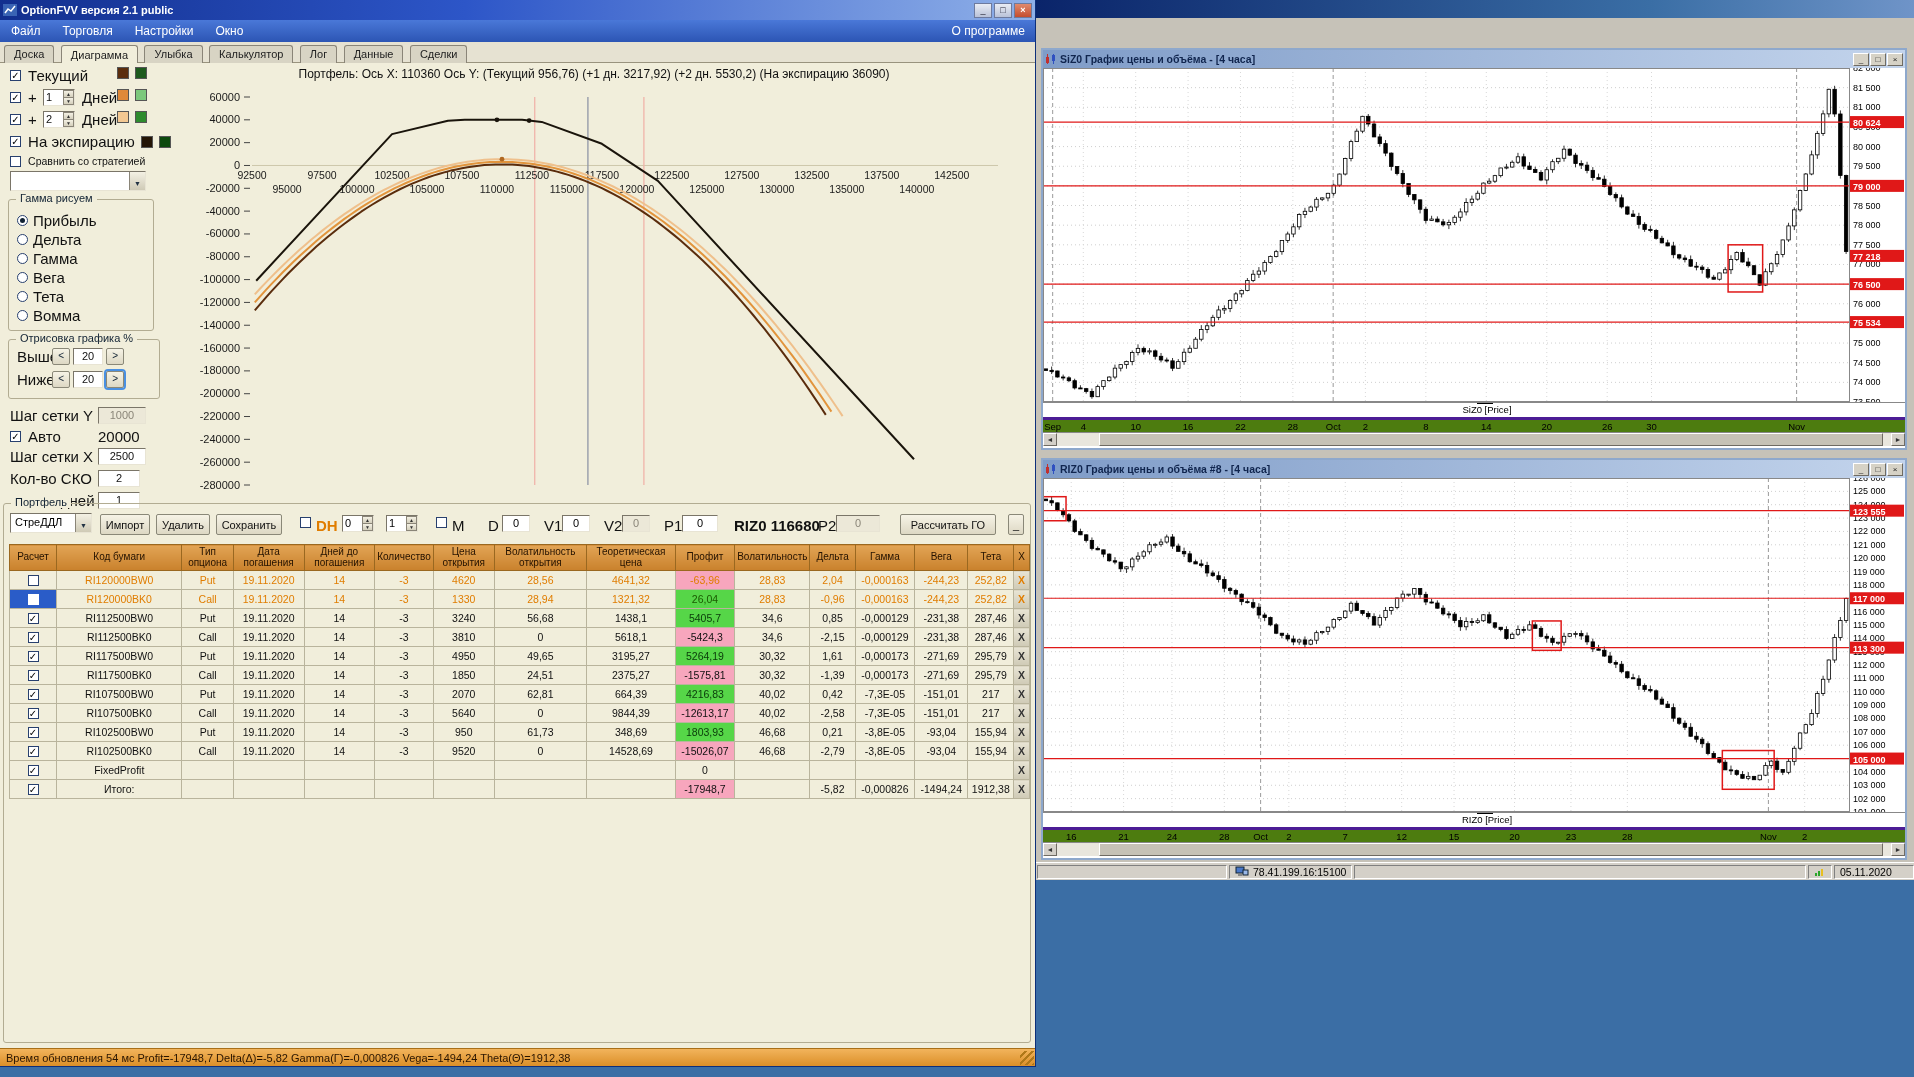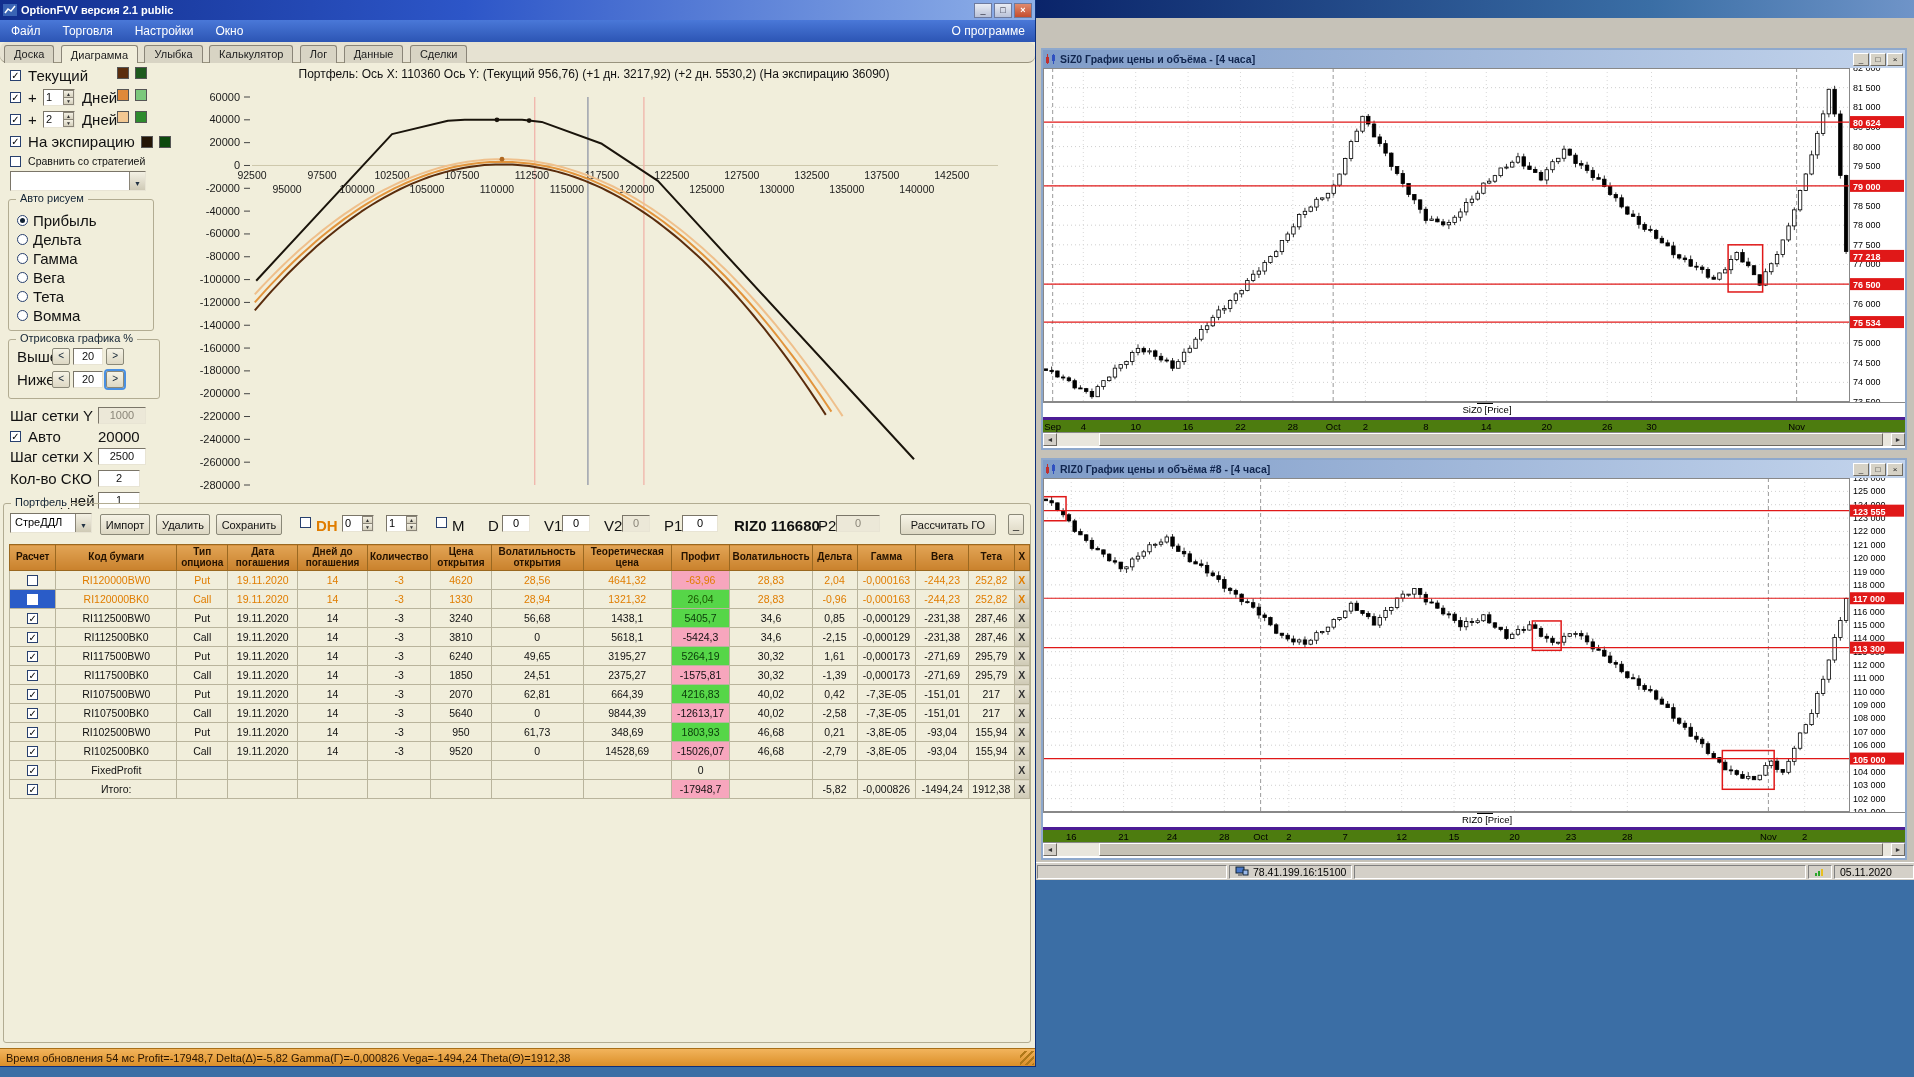--- a/index.html
+++ b/index.html
@@ -8,21 +8,21 @@
 
   
   #ofvv { position:absolute; left:0; top:0; width:1035px; height:1066px; background:#f1eedb; outline:1px solid #0d2f7a; z-index:5; }
   .titlebar { position:absolute; left:0; top:0; right:0; height:20px; background:linear-gradient(90deg,#122f8e 0%,#2d56c8 45%,#8fb0e8 100%); display:flex; align-items:center; padding:0 3px; }
   .titlebar .ttl { color:#fff; font-size:11px; font-weight:bold; margin-left:4px; flex:1; white-space:nowrap; overflow:hidden; }
   .wbtn { width:18px; height:15px; margin-left:2px; background:linear-gradient(#e9ecf4,#b9c2d8); border:1px solid #6d7a9e; font-size:9px; line-height:13px; text-align:center; color:#223; }
   .wbtn.close { background:linear-gradient(#e08a6e,#c44d2e); color:#fff; font-weight:bold; }
   .menubar { position:absolute; left:0; top:20px; right:0; height:22px; background:linear-gradient(#4a78d8,#2c55b4); display:flex; align-items:center; color:#fff; font-size:12px; }
   .mitem { padding:0 11px; height:100%; display:flex; align-items:center; }
   .mitem.right { margin-left:auto; padding-right:10px; }
-  .tabstrip { position:absolute; left:0; top:42px; right:0; height:21px; background:#e6e2d2; border-bottom:1px solid #99937e; padding-left:2px;border-radius:7px; }
+  .tabstrip { position:absolute; left:0; top:42px; right:0; height:21px; background:#e6e2d2; border-bottom:1px solid #99937e; padding-left:2px; }
   .tab { display:inline-block; margin:2px 0 0 2px; padding:2px 9px 3px; border:1px solid #8a8578; border-bottom:none; border-radius:3px 3px 0 0; background:#d8d4c4; font-size:11px; color:#222; vertical-align:bottom; }
   .tab.active { background:#f1eedb; padding-top:3px; position:relative; top:1px; }
   .client { position:absolute; left:2px; right:2px; top:63px; bottom:18px; background:#f1eedb; overflow:hidden; }
 
   
   .lprow { position:absolute; left:0; height:18px; white-space:nowrap; font-size:11px; color:#111; }
   .lbl { display:inline-block; font-size:15px; color:#111; vertical-align:middle; }
   .lbl.orange { color:#e07d00; font-weight:bold; }
   .lbl.bold { font-weight:bold; }
   .cb { display:inline-block; width:11px; height:11px; background:#fff; border:1px solid #28406e; vertical-align:middle; text-align:center; font-size:10px; line-height:9px; color:#000; position:relative; }
@@ -51,21 +51,21 @@
   #payoff { position:absolute; left:154px; top:0; width:876px; height:436px; }
   #payoff .ptitle { position:absolute; top:4px; left:0; right:0; text-align:center; font-size:12px; color:#111; }
   #payoff-svg { position:absolute; left:0; top:20px; }
 
   
   #pf-group { position:absolute; left:1px; top:440px; width:1028px; height:540px; border:1px solid #b2ac92; border-radius:3px; }
   .pf-toolbar { position:absolute; left:0; top:8px; right:0; height:24px; }
   .pf-toolbar > * { position:absolute; top:2px; }
   .pf-toolbar .lbl, .pf-toolbar .cb { top:5px; }
   #pf-table { position:absolute; left:5px; top:40px; border-collapse:collapse; table-layout:fixed; font-size:10.5px; }
-  #pf-table th { background:linear-gradient(#e2a455,#c9812c); border:1px solid #9a6820; color:#241200; font-size:10px; font-weight:bold; line-height:1.05; padding:1px 2px; height:26px; }
+  #pf-table th { background:linear-gradient(#e2a455,#c9812c); border:1px solid #9a6820; color:#241200; font-size:10px; font-weight:normal; line-height:1.05; padding:1px 2px; height:26px; }
   #pf-table td { border:1px solid #b9b49c; text-align:center; height:19px; padding:0 2px; color:#111; overflow:hidden; white-space:nowrap; }
   #pf-table tr.orange td { color:#e07d00; }
   #pf-table td.sel { background:#2a5cc8; }
   #pf-table td.sel .cb { border-color:#fff; }
   #pf-table td.pgreen { background:#56d648; color:#0a3a0a; }
   #pf-table tr.orange td.pgreen { color:#1a5a00; }
   #pf-table td.ppink { background:#f7a6bd; }
   #pf-table td.xcell { background:linear-gradient(#e8e4d4,#cfcab6); font-weight:bold; color:#333; }
   .ofvv-status { position:absolute; left:0; right:0; bottom:0; height:18px; background:linear-gradient(#f2b45c,#db8f28); border-top:1px solid #a86f18; font-size:11px; color:#2a1500; display:flex; align-items:center; padding-left:6px; }
   .grip { position:absolute; right:1px; bottom:1px; width:14px; height:14px; background:repeating-linear-gradient(135deg, transparent 0 3px, #b07818 3px 5px); }
@@ -999,21 +999,21 @@
       </div>
       <div class="lprow" style="top:91px;left:8px">
         <span class="cb"></span>
         <span class="lbl" style="margin-left:4px;font-size:10.5px">Сравнить со стратегией</span>
       </div>
       <div class="combo" style="left:8px;top:108px;width:136px">
           <span class="combo-arrow"></span>
         </div>
 
       <div class="groupbox" style="left:6px;top:136px;width:146px;height:132px">
-        <span class="grouplabel">Авто рисуем</span>
+        <span class="grouplabel">Гамма рисуем</span>
         <div class="lprow" style="top:12px;left:8px"><span class="rad on"></span><span class="lbl" style="margin-left:5px">Прибыль</span></div>
         <div class="lprow" style="top:31px;left:8px"><span class="rad"></span><span class="lbl" style="margin-left:5px">Дельта</span></div>
         <div class="lprow" style="top:50px;left:8px"><span class="rad"></span><span class="lbl" style="margin-left:5px">Гамма</span></div>
         <div class="lprow" style="top:69px;left:8px"><span class="rad"></span><span class="lbl" style="margin-left:5px">Вега</span></div>
         <div class="lprow" style="top:88px;left:8px"><span class="rad"></span><span class="lbl" style="margin-left:5px">Тета</span></div>
         <div class="lprow" style="top:107px;left:8px"><span class="rad"></span><span class="lbl" style="margin-left:5px">Вомма</span></div>
       </div>
 
       <div class="groupbox" style="left:6px;top:276px;width:152px;height:60px">
         <span class="grouplabel">Отрисовка графика %</span>
@@ -1259,21 +1259,21 @@
                 <td>287,46</td>
                 <td class="xcell">X</td>
               </tr>
               <tr>
                 <td><span class="cb on"></span></td>
                 <td>RI117500BW0</td>
                 <td>Put</td>
                 <td>19.11.2020</td>
                 <td>14</td>
                 <td>-3</td>
-                <td>6240</td>
+                <td>4950</td>
                 <td>49,65</td>
                 <td>3195,27</td>
                 <td class="pgreen">5264,19</td>
                 <td>30,32</td>
                 <td>1,61</td>
                 <td>-0,000173</td>
                 <td>-271,69</td>
                 <td>295,79</td>
                 <td class="xcell">X</td>
               </tr>

